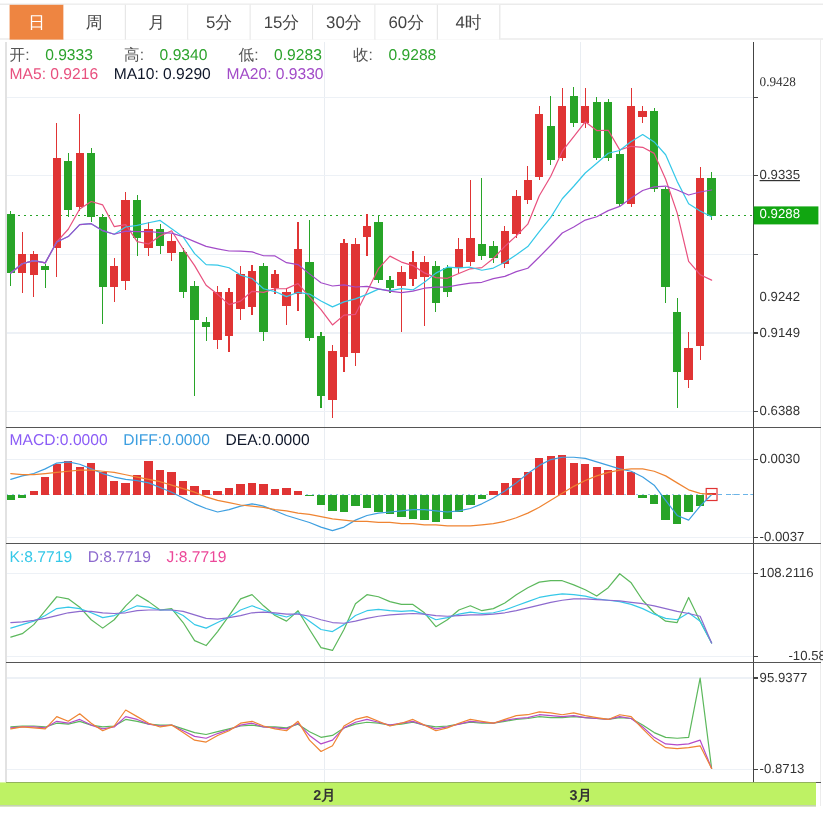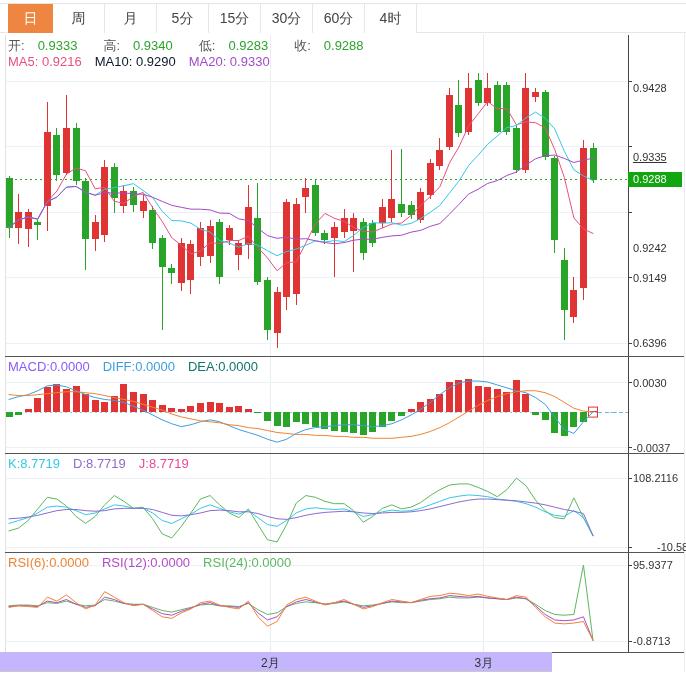--- a/index.html
+++ b/index.html
@@ -13,22 +13,22 @@
   .tab.first{width:45px;}
   .tab.active{color:#fff;border-right:none;}
   svg{position:absolute;left:0;top:0;}
   .legend{position:absolute;font-size:13px;white-space:nowrap;pointer-events:none;}
   .legend span{margin-right:13px;}
   .ohlc-label{color:#555;}
   .ytick{position:absolute;left:633px;width:52px;font-size:11px;color:#333;line-height:14px;}
   .xtick{position:absolute;width:32px;text-align:center;font-size:12px;color:#333;}
   .price-tag{position:absolute;left:628px;width:54px;height:15px;line-height:15px;
              color:#fff;font-size:11px;padding-left:5px;box-sizing:border-box;}
-  .xaxis-row{position:absolute;left:0px;top:652px;width:552px;height:20px;
-             border-bottom:1px solid #c9c9c9;box-sizing:border-box;background:#c4b5fd;}
+  .xaxis-row{position:absolute;left:0px;top:652px;width:680px;height:20px;
+             border-bottom:1px solid #c9c9c9;box-sizing:border-box;background:#bef264;font-weight:bold;}
 </style>
 </head>
 <body>
 
 <div class="app">
   <svg id="chart" width="686" height="684">
       <g>
         <line x1="270.3702" y1="35" x2="270.3702" y2="652" stroke="#e9edf2" stroke-width="1" shape-rendering="crispEdges"></line>
         <line x1="483.8704" y1="35" x2="483.8704" y2="652" stroke="#e9edf2" stroke-width="1" shape-rendering="crispEdges"></line>
         <line x1="5" y1="81.05633802816902" x2="628" y2="81.05633802816902" stroke="#edf1f6" stroke-width="1" shape-rendering="crispEdges"></line>
@@ -286,30 +286,29 @@
         <div class="tab">5分</div>
         <div class="tab">15分</div>
         <div class="tab">30分</div>
         <div class="tab">60分</div>
         <div class="tab">4时</div>
       </div>
   </div>
 
   <div class="legend" id="legend-ohlc" style="left:8px;top:37px;"><span><span class="ohlc-label">开:</span><span style="color: rgb(44, 163, 44);">0.9333</span></span><span><span class="ohlc-label">高:</span><span style="color: rgb(44, 163, 44);">0.9340</span></span><span><span class="ohlc-label">低:</span><span style="color: rgb(44, 163, 44);">0.9283</span></span><span><span class="ohlc-label">收:</span><span style="color: rgb(44, 163, 44);">0.9288</span></span></div>
   <div class="legend" id="legend-ma" style="left:8px;top:54px;"><span style="color: rgb(232, 80, 126);">MA5: 0.9216</span><span style="color: #0f172a;">MA10: 0.9290</span><span style="color: rgb(162, 75, 200);">MA20: 0.9330</span></div>
-  <div class="legend" id="legend-macd" style="left:8px;top:359px;"><span style="color: #8b5cf6;">MACD:0.0000</span><span style="color: rgb(61, 159, 224);">DIFF:0.0000</span><span style="color: #0f766e;">DEA:0.0000</span></div>
+  <div class="legend" id="legend-macd" style="left:8px;top:359px;"><span style="color: #8b5cf6;">MACD:0.0000</span><span style="color: rgb(61, 159, 224);">DIFF:0.0000</span><span style="color: #0f172a;">DEA:0.0000</span></div>
   <div class="legend" id="legend-kdj" style="left:8px;top:456px;"><span style="color: rgb(53, 200, 232);">K:8.7719</span><span style="color: rgb(141, 106, 206); text-align: center;">D:8.7719</span><span style="color: #ec4899;">J:8.7719</span></div>
-  <div class="legend" id="legend-rsi" style="left:8px;top:555px;"><span style="color: rgb(239, 132, 50);">RSI(6):0.0000</span><span style="color: rgb(180, 75, 200);">RSI(12):0.0000</span><span style="color: rgb(92, 184, 92);">RSI(24):0.0000</span></div>
 
   <div id="yticks">
-      <div class="ytick" style="top: 81px;">0.9428</div>
-      <div class="ytick" style="top: 150px; text-decoration: underline;">0.9335</div>
+      <div class="ytick" style="top: 62px; font-family: Liberation Serif, serif;">0.9428</div>
+      <div class="ytick" style="top: 139px; text-decoration: underline;">0.9335</div>
       <div class="ytick" style="top: 205.042px; margin-top: 36px;">0.9242</div>
       <div class="ytick" style="top: 270.535px;">0.9149</div>
-      <div class="ytick" style="top: 336.028px;">0.6396</div>
+      <div class="ytick" style="top: 336.028px;">0.6388</div>
       <div class="ytick" style="top: 375.986px;">0.0030</div>
       <div class="ytick" style="top: 440.992px;">-0.0037</div>
       <div class="ytick" style="top: 471.001px;">108.2116</div>
       <div class="ytick" style="top: 540.001px; margin-left: 24px;">-10.5858</div>
       <div class="ytick" style="top: 558.035px;">95.9377</div>
       <div class="ytick" style="top: 634.029px;">-0.8713</div>
     </div>
 
   <div class="xaxis-row">
     <div id="xticks">

